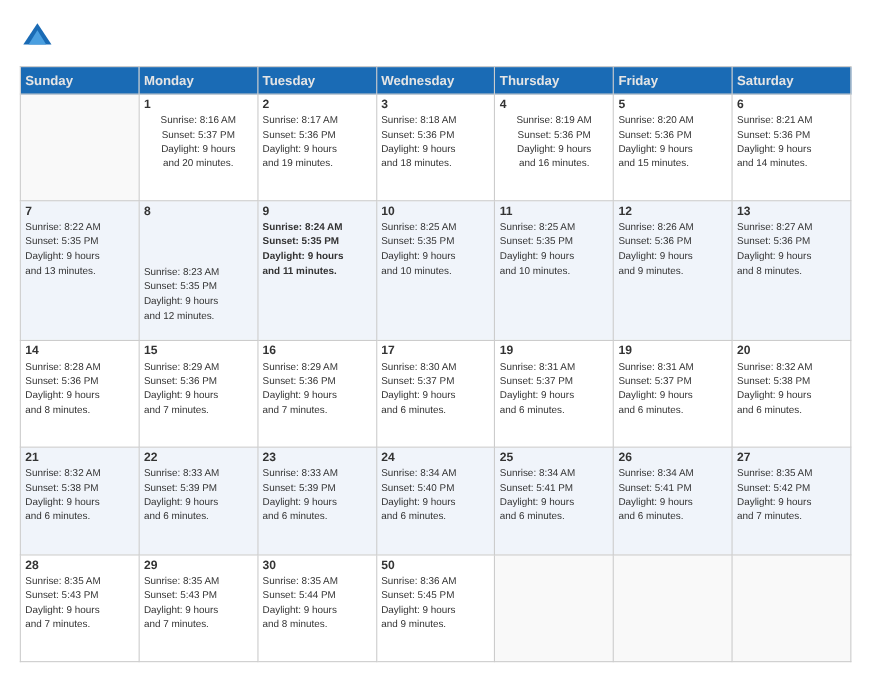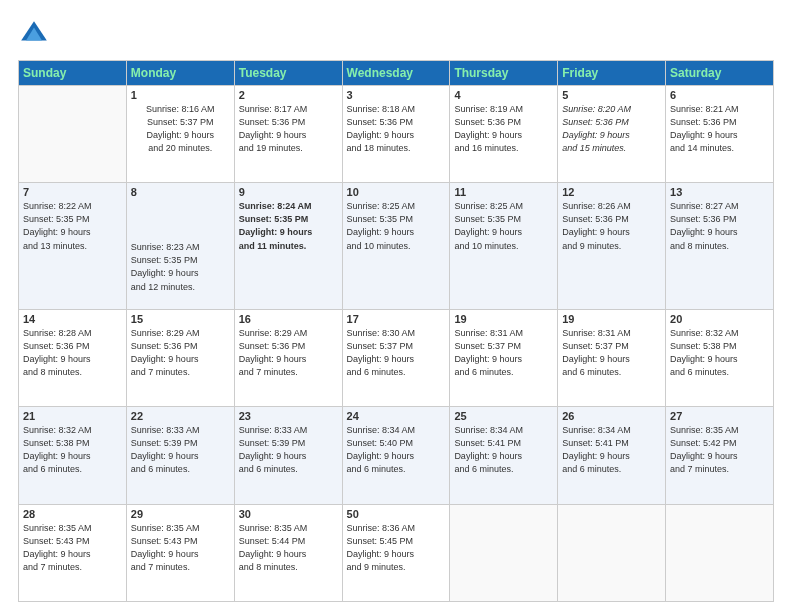--- a/index.html
+++ b/index.html
@@ -56,21 +56,21 @@
     }
     .calendar {
       flex: 1;
       border: 1px solid #ccc;
       border-collapse: collapse;
       width: 100%;
       table-layout: fixed;
     }
     .calendar th {
       background-color: #1a6bb5;
-      color: #86efac;
+      color: #e5e5e5;
       font-size: 12px;
       font-weight: bold;
       padding: 5px 4px;
       text-align: left;
       border: 1px solid #ccc;
     }
     .calendar td {
       border: 1px solid #ccc;
       vertical-align: top;
       padding: 3px 4px;
@@ -152,28 +152,28 @@
           </td>
           <td>
             <span class="day-num">3</span>
             <div class="day-info" style="white-space: pre-line;">Sunrise: 8:18 AM
 Sunset: 5:36 PM
 Daylight: 9 hours
 and 18 minutes.</div>
           </td>
           <td>
             <span class="day-num">4</span>
-            <div class="day-info" style="white-space: pre-line;">Sunrise: 8:19 AM
+            <div class="day-info" style="white-space: pre-line; text-align: center;">Sunrise: 8:19 AM
 Sunset: 5:36 PM
 Daylight: 9 hours
 and 16 minutes.</div>
           </td>
           <td>
             <span class="day-num">5</span>
-            <div class="day-info" style="white-space: pre-line; font-style: italic;">Sunrise: 8:20 AM
+            <div class="day-info" style="white-space: pre-line;">Sunrise: 8:20 AM
 Sunset: 5:36 PM
 Daylight: 9 hours
 and 15 minutes.</div>
           </td>
           <td>
             <span class="day-num">6</span>
             <div class="day-info" style="white-space: pre-line;">Sunrise: 8:21 AM
 Sunset: 5:36 PM
 Daylight: 9 hours
 and 14 minutes.</div>

